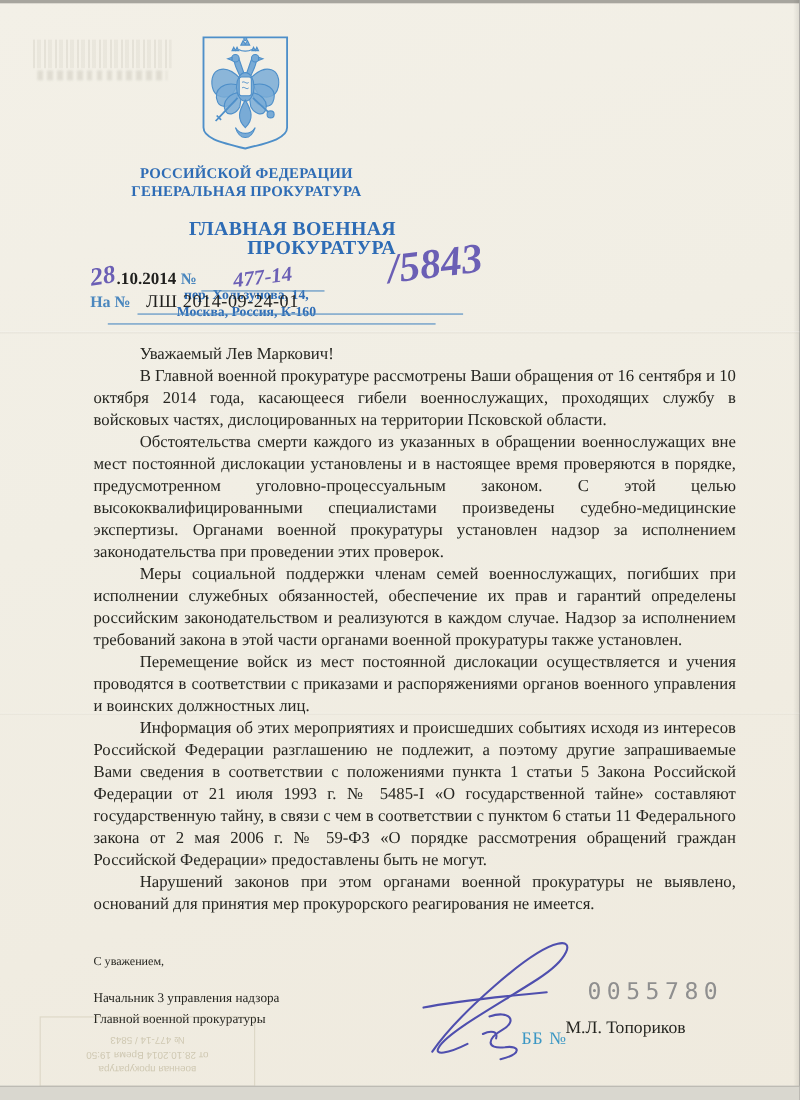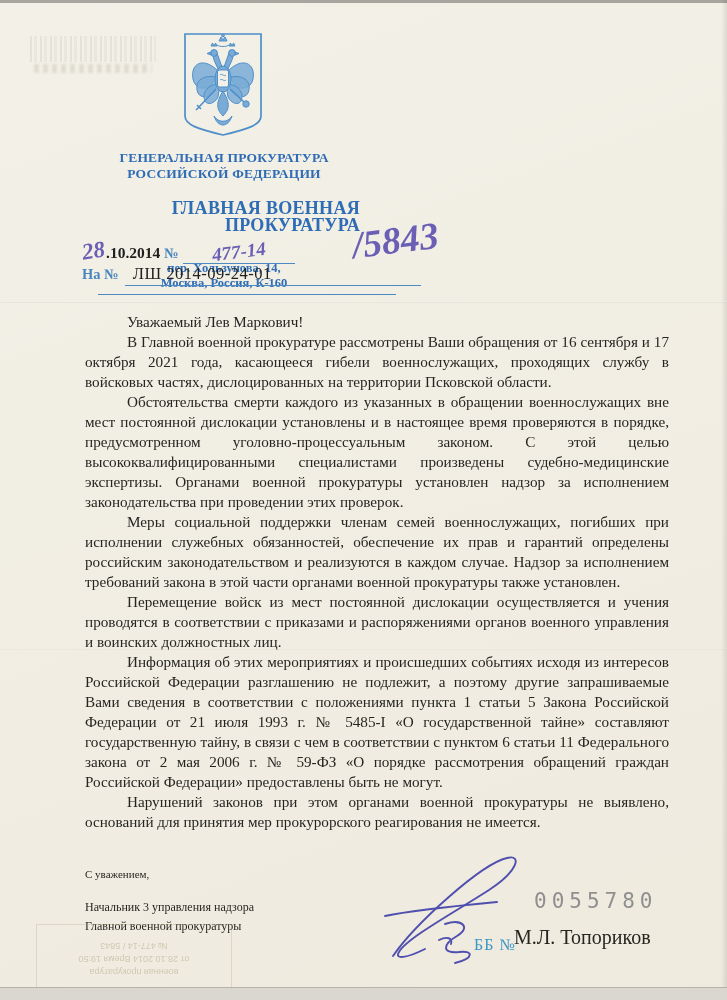--- a/index.html
+++ b/index.html
@@ -53,21 +53,21 @@
   .salutation{text-align:center;font-size:16px;margin:0 0 15px 0;color:#262621;}
   .bodyblock p{margin:0;font-size:15.2px;line-height:20px;text-align:justify;text-indent:42px;color:#262621;}
 
   
   .regards{position:absolute;left:85px;top:868px;font-size:11px;}
   .signer-title{position:absolute;left:85px;top:898px;font-size:12px;line-height:19px;}
   .signature-svg{position:absolute;left:383px;top:852px;}
   .series{position:absolute;left:474px;top:896px;font-size:16px;font-weight:normal;color:#3b97c4;letter-spacing:1px;margin-top:40px;}
   .blank-num{position:absolute;left:534px;top:889px;font-family:"DejaVu Sans Mono","Liberation Mono",monospace;
     font-size:21px;color:#8f8f8f;letter-spacing:5px;}
-  .signer-name{position:absolute;left:514px;top:926px;font-size:20px;color:#262621;}
+  .signer-name{position:absolute;left:514px;top:926px;font-size:16px;color:#262621;}
 
   
   .bleed-stamp{position:absolute;left:36px;top:924px;width:196px;height:64px;
     border:1px solid rgba(175,165,135,.55);opacity:.55;filter:blur(.5px);
     transform:scale(-1,-1);color:#b4ab8c;font-family:"Liberation Sans",sans-serif;
     font-size:9px;line-height:13px;text-align:center;padding-top:9px;box-sizing:border-box;}
 </style>
 </head>
 <body>
 
@@ -116,22 +116,22 @@
 
       <path d="M48,58 L62,71" fill="none" stroke-width="1.6"></path>
       <circle cx="64" cy="73" r="3.2"></circle>
 
       <rect x="35.5" y="39" width="11" height="17" rx="2" fill="#f3f0e7"></rect>
       <path d="M38,44 c2,-2 4,2 6,0 M38,49 c2,-2 4,2 6,0" fill="none" stroke-width=".9"></path>
     </g>
   </svg>
 
   <div class="letterhead">
+    <div class="lh1">РОССИЙСКОЙ ФЕДЕРАЦИИ</div>
     <div class="lh1">ГЕНЕРАЛЬНАЯ ПРОКУРАТУРА</div>
-    <div class="lh1">РОССИЙСКОЙ ФЕДЕРАЦИИ</div>
     <div class="lh3">ГЛАВНАЯ ВОЕННАЯ ПРОКУРАТУРА</div>
     <div class="lh-addr-wrap">
       <div class="lh-addr">пер. Хользунова, 14,</div>
       <div class="lh-addr">Москва, Россия, К-160</div>
     </div>
   </div>
 
   <div class="dateline">
     <span class="hand hand-day">28</span><span class="date-typed">.10.2014</span>
     <span class="num-sign">№</span><span class="out-underline"><span class="hand hand-outnum">477-14</span></span>
@@ -139,21 +139,21 @@
   <div class="hand-big">/5843</div>
 
   <div class="refline">
     <span class="ref-label">На №</span><span class="ref-underline"><span class="ref-num">ЛШ 2014-09-24-01</span></span>
   </div>
   <div class="line2"></div>
 
 
   <div class="bodyblock">
     <p class="salutation">Уважаемый Лев Маркович!</p>
-    <p>В Главной военной прокуратуре рассмотрены Ваши обращения от 16 сентября и 17 октября 2021 года, касающееся гибели военнослужащих, проходящих службу в войсковых частях, дислоцированных на территории Псковской области.</p>
+    <p>В Главной военной прокуратуре рассмотрены Ваши обращения от 16 сентября и 10 октября 2014 года, касающееся гибели военнослужащих, проходящих службу в войсковых частях, дислоцированных на территории Псковской области.</p>
     <p>Обстоятельства смерти каждого из указанных в обращении военнослужащих вне мест постоянной дислокации установлены и в настоящее время проверяются в порядке, предусмотренном уголовно-процессуальным законом. С этой целью высококвалифицированными специалистами произведены судебно-медицинские экспертизы. Органами военной прокуратуры установлен надзор за исполнением законодательства при проведении этих проверок.</p>
     <p>Меры социальной поддержки членам семей военнослужащих, погибших при исполнении служебных обязанностей, обеспечение их прав и гарантий определены российским законодательством и реализуются в каждом случае. Надзор за исполнением требований закона в этой части органами военной прокуратуры также установлен.</p>
     <p>Перемещение войск из мест постоянной дислокации осуществляется и учения проводятся в соответствии с приказами и распоряжениями органов военного управления и воинских должностных лиц.</p>
     <p>Информация об этих мероприятиях и происшедших событиях исходя из интересов Российской Федерации разглашению не подлежит, а поэтому другие запрашиваемые Вами сведения в соответствии с положениями пункта 1 статьи 5 Закона Российской Федерации от 21 июля 1993 г. № 5485-I «О государственной тайне» составляют государственную тайну, в связи с чем в соответствии с пунктом 6 статьи 11 Федерального закона от 2 мая 2006 г. № 59-ФЗ «О порядке рассмотрения обращений граждан Российской Федерации» предоставлены быть не могут.</p>
     <p>Нарушений законов при этом органами военной прокуратуры не выявлено, оснований для принятия мер прокурорского реагирования не имеется.</p>
   </div>
 
   <div class="regards">С уважением,</div>
   <div class="signer-title">
     <div>Начальник 3 управления надзора</div>

